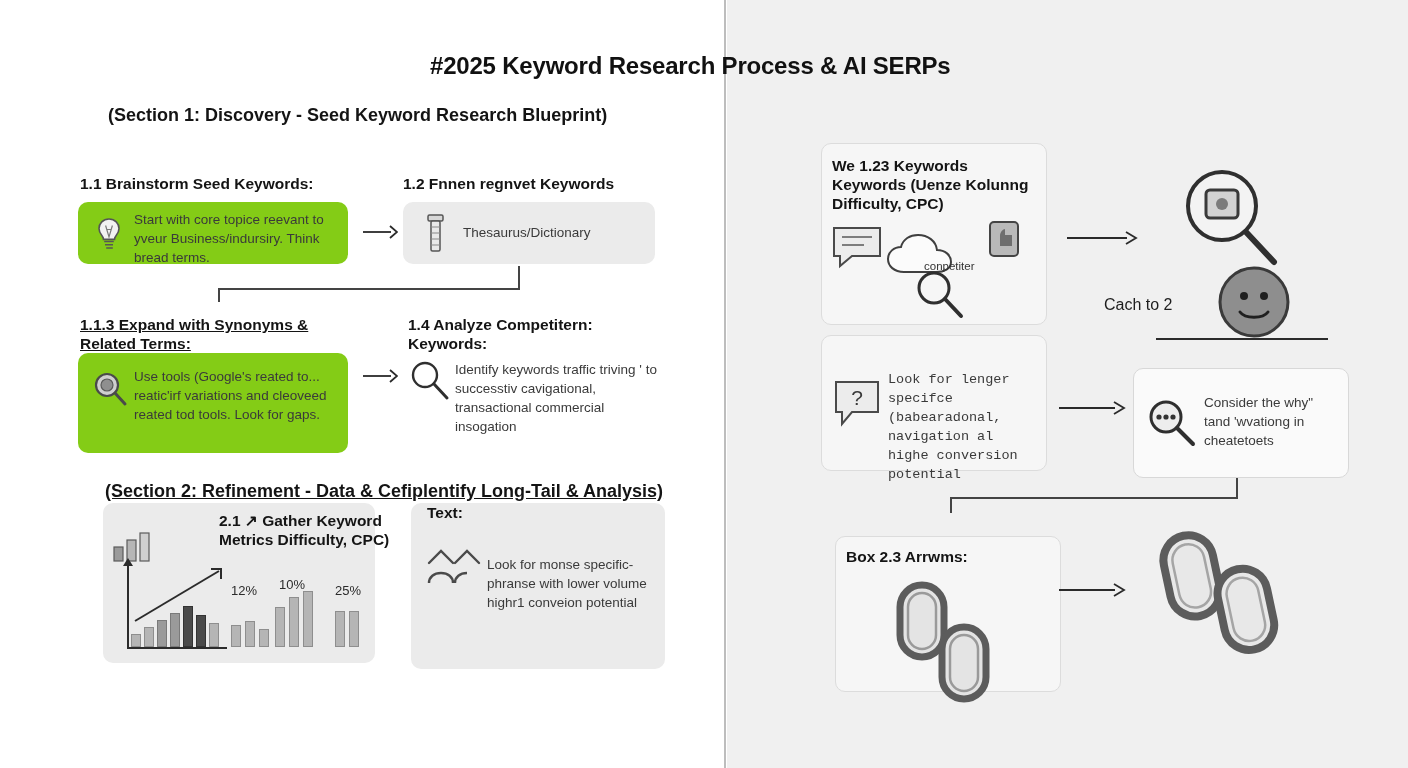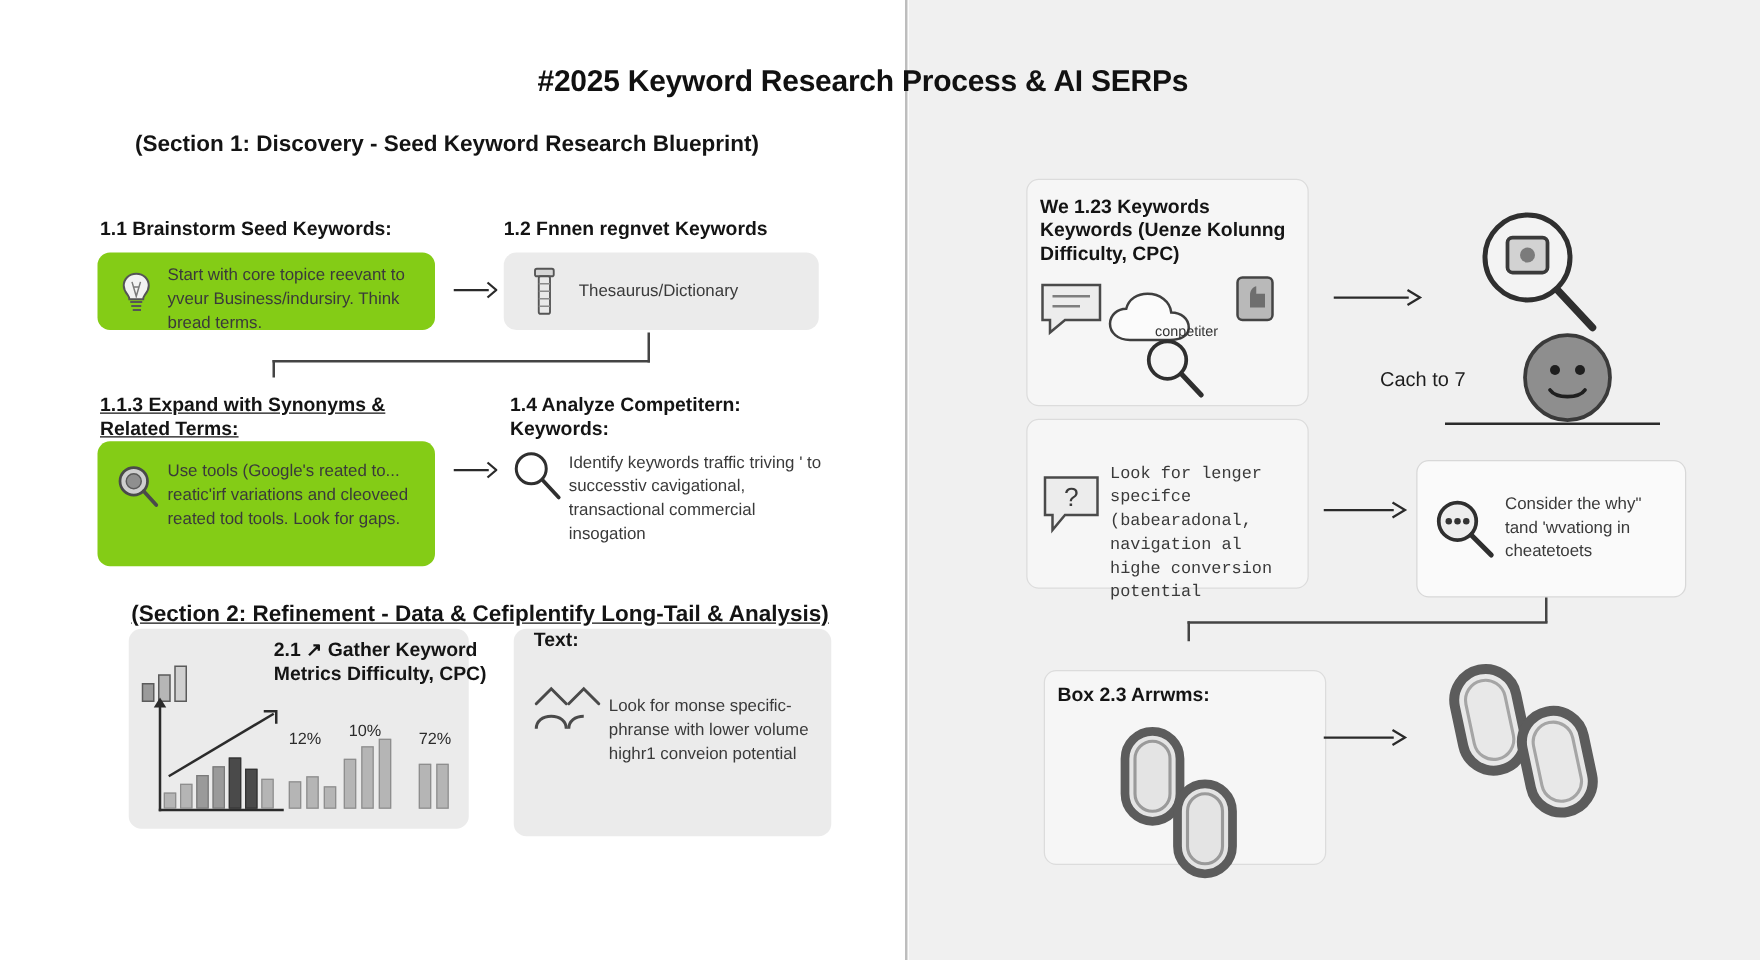--- a/index.html
+++ b/index.html
@@ -237,21 +237,21 @@
       <div class="bar" style="left:0px;  width:10px; height:40px;"></div>
       <div class="bar" style="left:14px; width:10px; height:50px;"></div>
       <div class="bar" style="left:28px; width:10px; height:56px;"></div>
     </div>
     <div class="pct" style="left:176px; top:74px;">10%</div>
 
     <div style="position:absolute; left:232px; top:100px; width:32px; height:44px;">
       <div class="bar" style="left:0px;  width:10px; height:36px;"></div>
       <div class="bar" style="left:14px; width:10px; height:36px;"></div>
     </div>
-    <div class="pct" style="left:232px; top:80px;">72%</div>
+    <div class="pct" style="left:232px; top:80px;">25%</div>
   </div>
 
   <div class="card light" style="left:411px; top:503px; width:254px; height:166px;">
     <div class="step-label" style="left:16px; top:0;">Text:</div>
     <span class="icon" style="left:14px; top:38px;">
       <svg width="56" height="50" viewBox="0 0 56 50">
         <path d="M4 22l12-12 12 12" stroke="#4a4a4a" stroke-width="2.4" fill="none" stroke-linecap="round"></path>
         <path d="M30 22l12-12 12 12" stroke="#4a4a4a" stroke-width="2.4" fill="none" stroke-linecap="round"></path>
         <path d="M4 42c0-6 5-10 12-10s12 4 12 10" stroke="#4a4a4a" stroke-width="2.4" fill="none"></path>
         <path d="M30 42c0-6 5-10 12-10" stroke="#4a4a4a" stroke-width="2.4" fill="none"></path>
@@ -304,21 +304,21 @@
     </svg>
   </span>
   <span class="icon" style="left:1210px; top:258px;">
     <svg width="88" height="88" viewBox="0 0 88 88">
       <circle cx="44" cy="44" r="34" fill="#8e8e8e" stroke="#3a3a3a" stroke-width="3"></circle>
       <circle cx="34" cy="38" r="4" fill="#1f1f1f"></circle>
       <circle cx="54" cy="38" r="4" fill="#1f1f1f"></circle>
       <path d="M30 54c5 7 23 7 28 0" stroke="#1f1f1f" stroke-width="3" fill="none" stroke-linecap="round"></path>
     </svg>
   </span>
-  <div style="position:absolute; left:1104px; top:296px; font-size:16px; color:#1d1d1d;">Cach to 7</div>
+  <div style="position:absolute; left:1104px; top:296px; font-size:16px; color:#1d1d1d;">Cach to 2</div>
   <div class="underline" style="left:1156px; top:338px; width:172px;"></div>
 
   <div class="card plain" style="left:821px; top:335px; width:226px; height:136px;">
     <span class="icon" style="left:8px; top:40px;">
       <svg width="56" height="58" viewBox="0 0 56 58">
         <path d="M6 6h42v30H22L12 48V36H6z" fill="#ececec" stroke="#4a4a4a" stroke-width="2"></path>
         <text x="27" y="29" font-size="21" text-anchor="middle" fill="#3a3a3a" font-family="Liberation Sans, sans-serif">?</text>
       </svg>
     </span>
     <div class="body-text" style="left:66px; top:34px; width:150px;font-family:Liberation Mono, monospace;">Look for lenger specifce (babearadonal, navigation al highe conversion potential</div>

